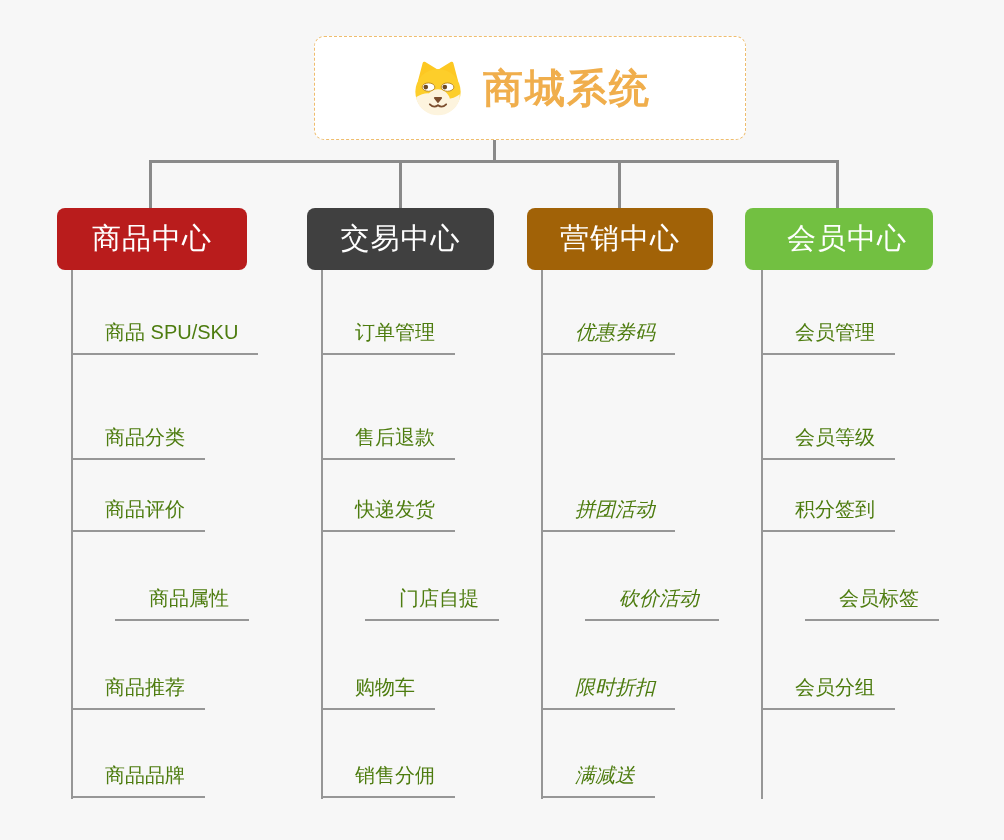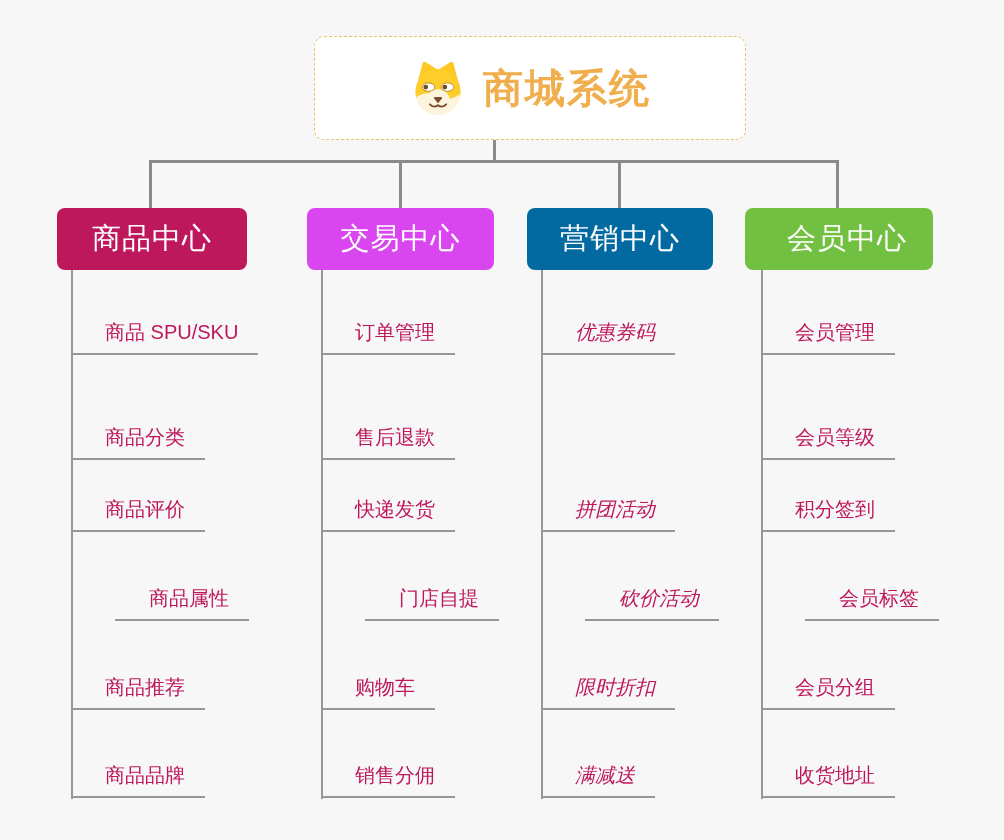--- a/index.html
+++ b/index.html
@@ -46,21 +46,21 @@
   
   .spine{position:absolute;top:270px;width:2px;height:529px;background:#979797;}
   .sp-1{left:71px;} .sp-2{left:321px;} .sp-3{left:541px;} .sp-4{left:761px;}
 
   
   .column{position:absolute;top:270px;width:250px;height:540px;}
   .col-1{left:71px;} .col-2{left:321px;} .col-3{left:541px;font-style:italic;} .col-4{left:761px;}
   .leaf{
     position:absolute;left:0;
     display:inline-block;white-space:nowrap;
-    font-size:20px;color:#be185d;
+    font-size:20px;color:#4d7c0f;
     padding:0 20px 8px 34px;
     border-bottom:2px solid #979797;
     line-height:26px;
   }
   .r-1{top:49px;} .r-2{top:138px;margin-top:16px;} .r-3{top:226px;}
   .r-4{top:315px;margin-left:44px;} .r-5{top:404px;} .r-6{top:492px;}
 </style>
 </head>
 <body>
 
@@ -89,23 +89,23 @@
     <span class="root-title">商城系统</span>
   </div>
 
   <div class="cline stub-root"></div>
   <div class="cline hline"></div>
   <div class="cline drop drop-1"></div>
   <div class="cline drop drop-2"></div>
   <div class="cline drop drop-3"></div>
   <div class="cline drop drop-4"></div>
 
-  <div class="branch-header bh-1" style="background: #be185d;">商品中心</div>
-  <div class="branch-header bh-2" style="background: #d946ef;">交易中心</div>
-  <div class="branch-header bh-3" style="background: #0369a1;">营销中心</div>
+  <div class="branch-header bh-1" style="background: #b91c1c;">商品中心</div>
+  <div class="branch-header bh-2" style="background: #404040;">交易中心</div>
+  <div class="branch-header bh-3" style="background: #a16207;">营销中心</div>
   <div class="branch-header bh-4" style="background: rgb(114, 192, 65);">会员中心</div>
 
   <div class="spine sp-1"></div>
   <div class="spine sp-2"></div>
   <div class="spine sp-3"></div>
   <div class="spine sp-4"></div>
 
   <div class="column col-1">
     <div class="leaf r-1">商品 SPU/SKU</div>
     <div class="leaf r-2">商品分类</div>
@@ -131,16 +131,15 @@
     <div class="leaf r-5">限时折扣</div>
     <div class="leaf r-6">满减送</div>
   </div>
 
   <div class="column col-4">
     <div class="leaf r-1">会员管理</div>
     <div class="leaf r-2">会员等级</div>
     <div class="leaf r-3">积分签到</div>
     <div class="leaf r-4">会员标签</div>
     <div class="leaf r-5">会员分组</div>
-    <div class="leaf r-6">收货地址</div>
   </div>
 
 </div>
 
 </body></html>

